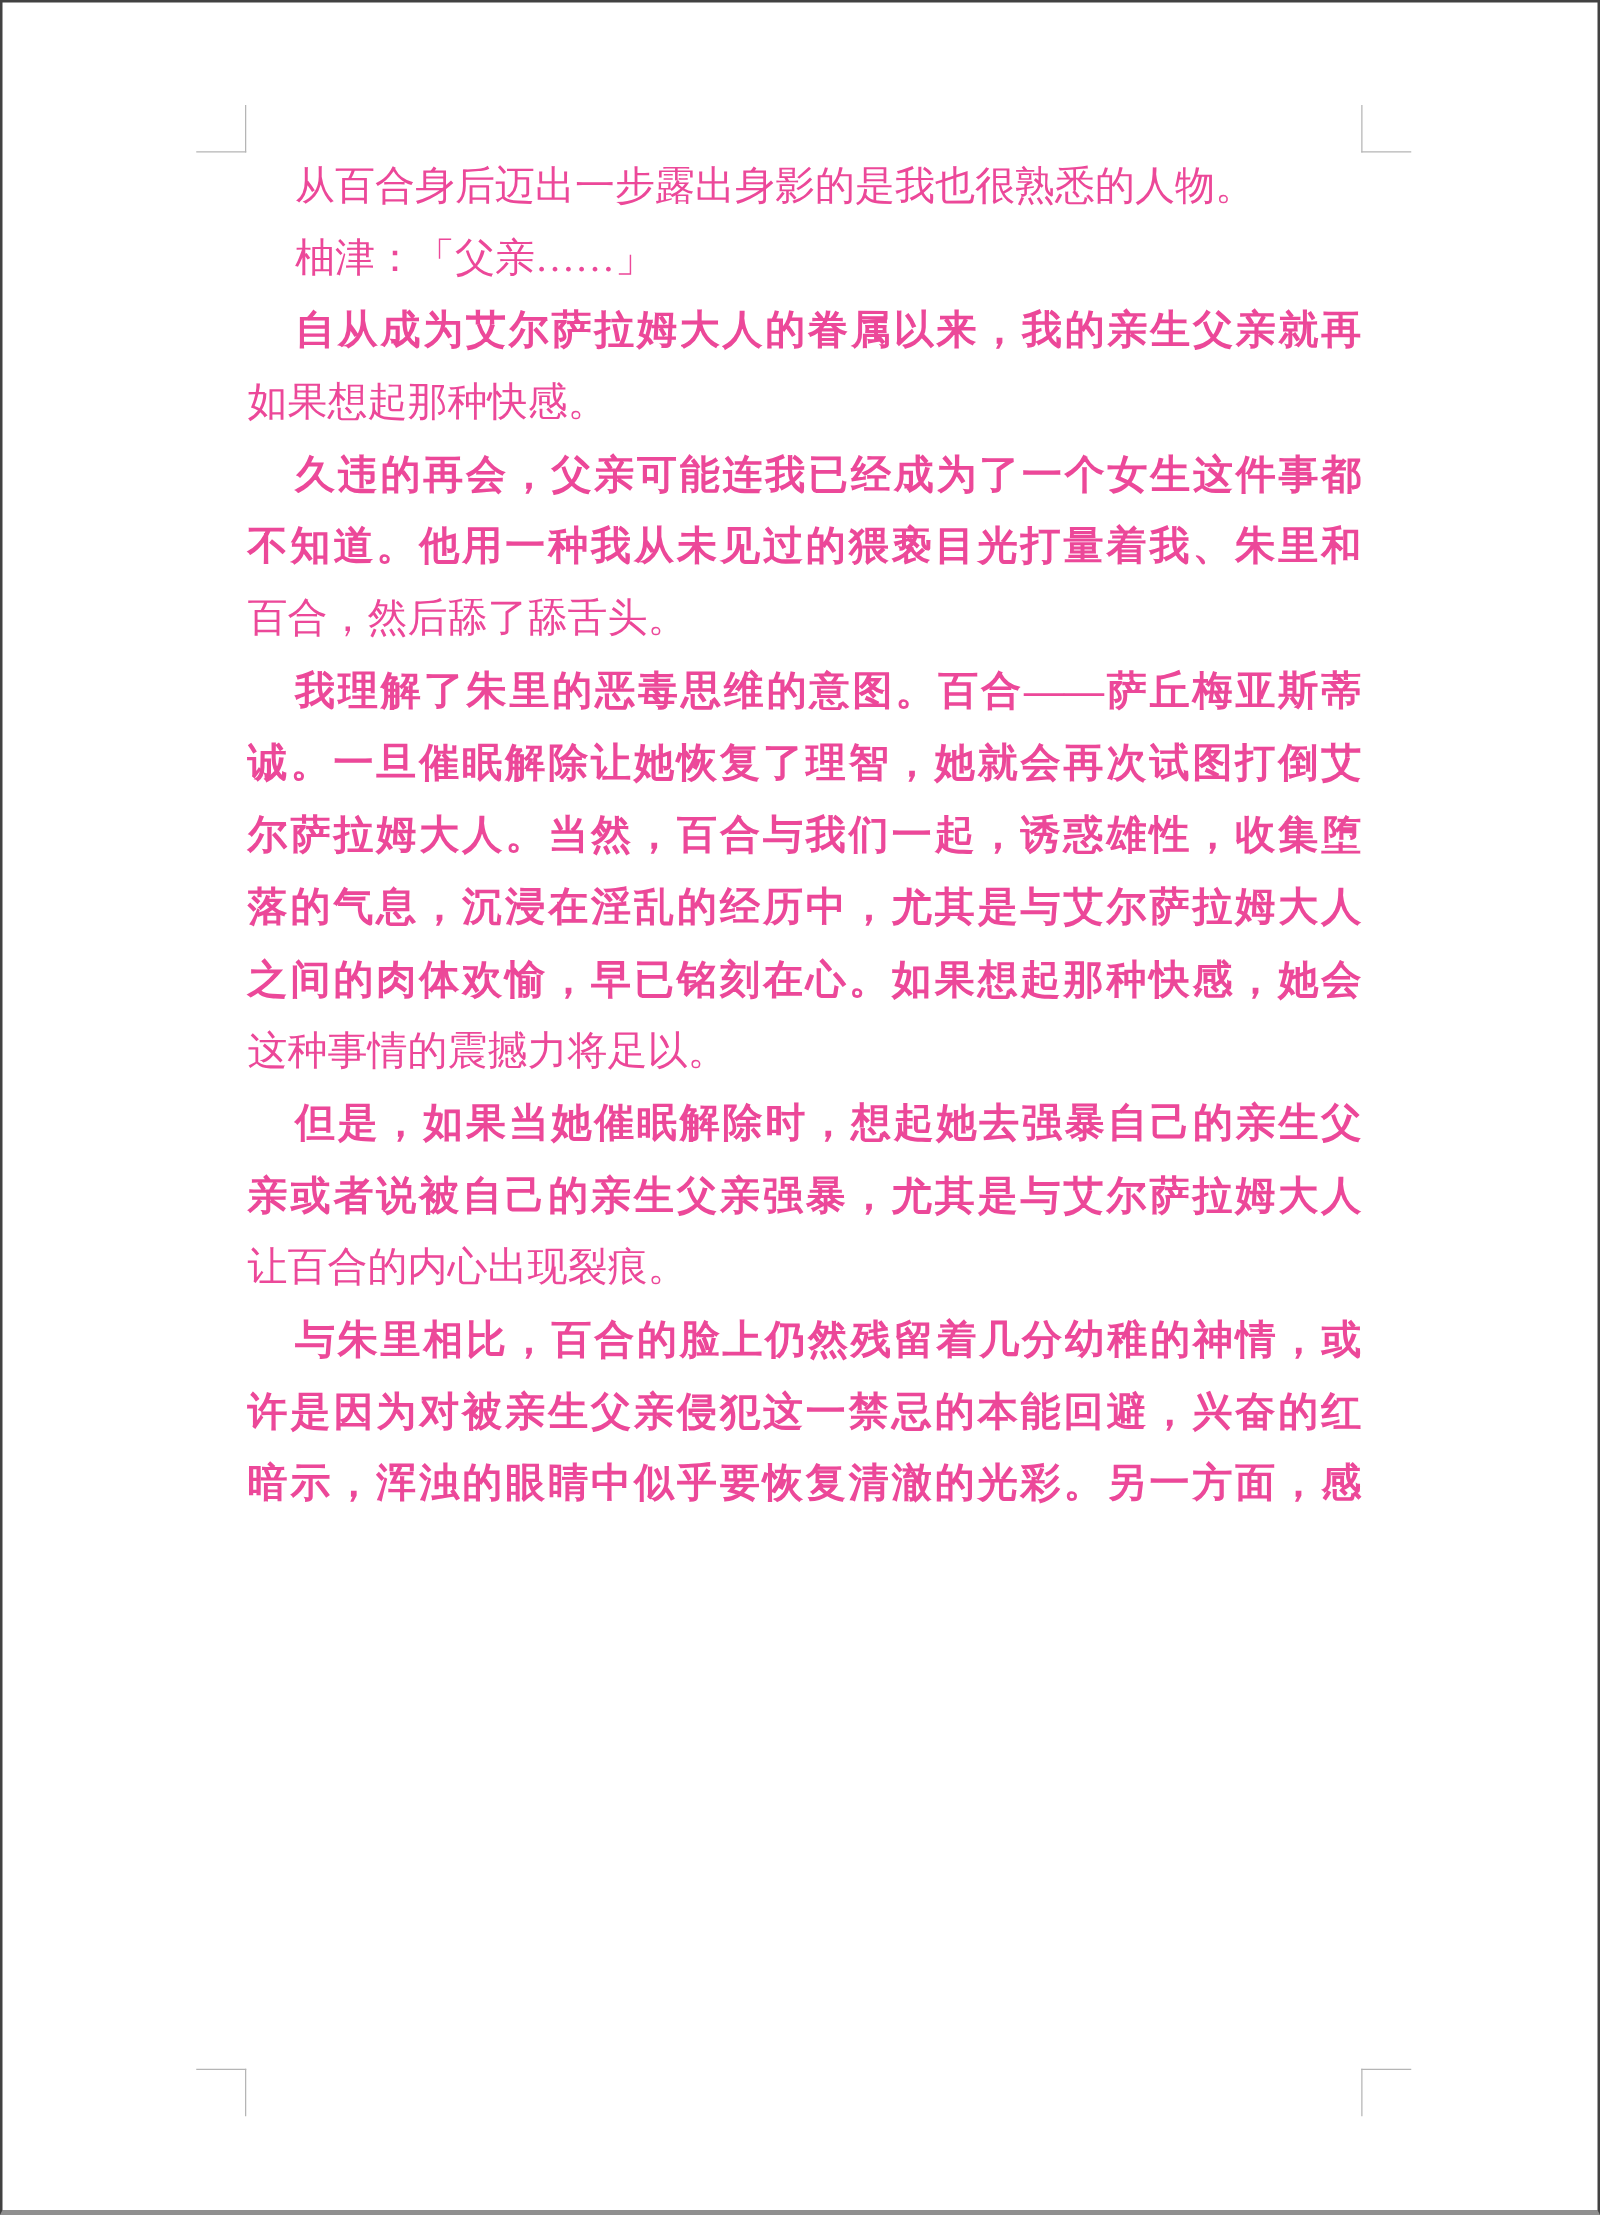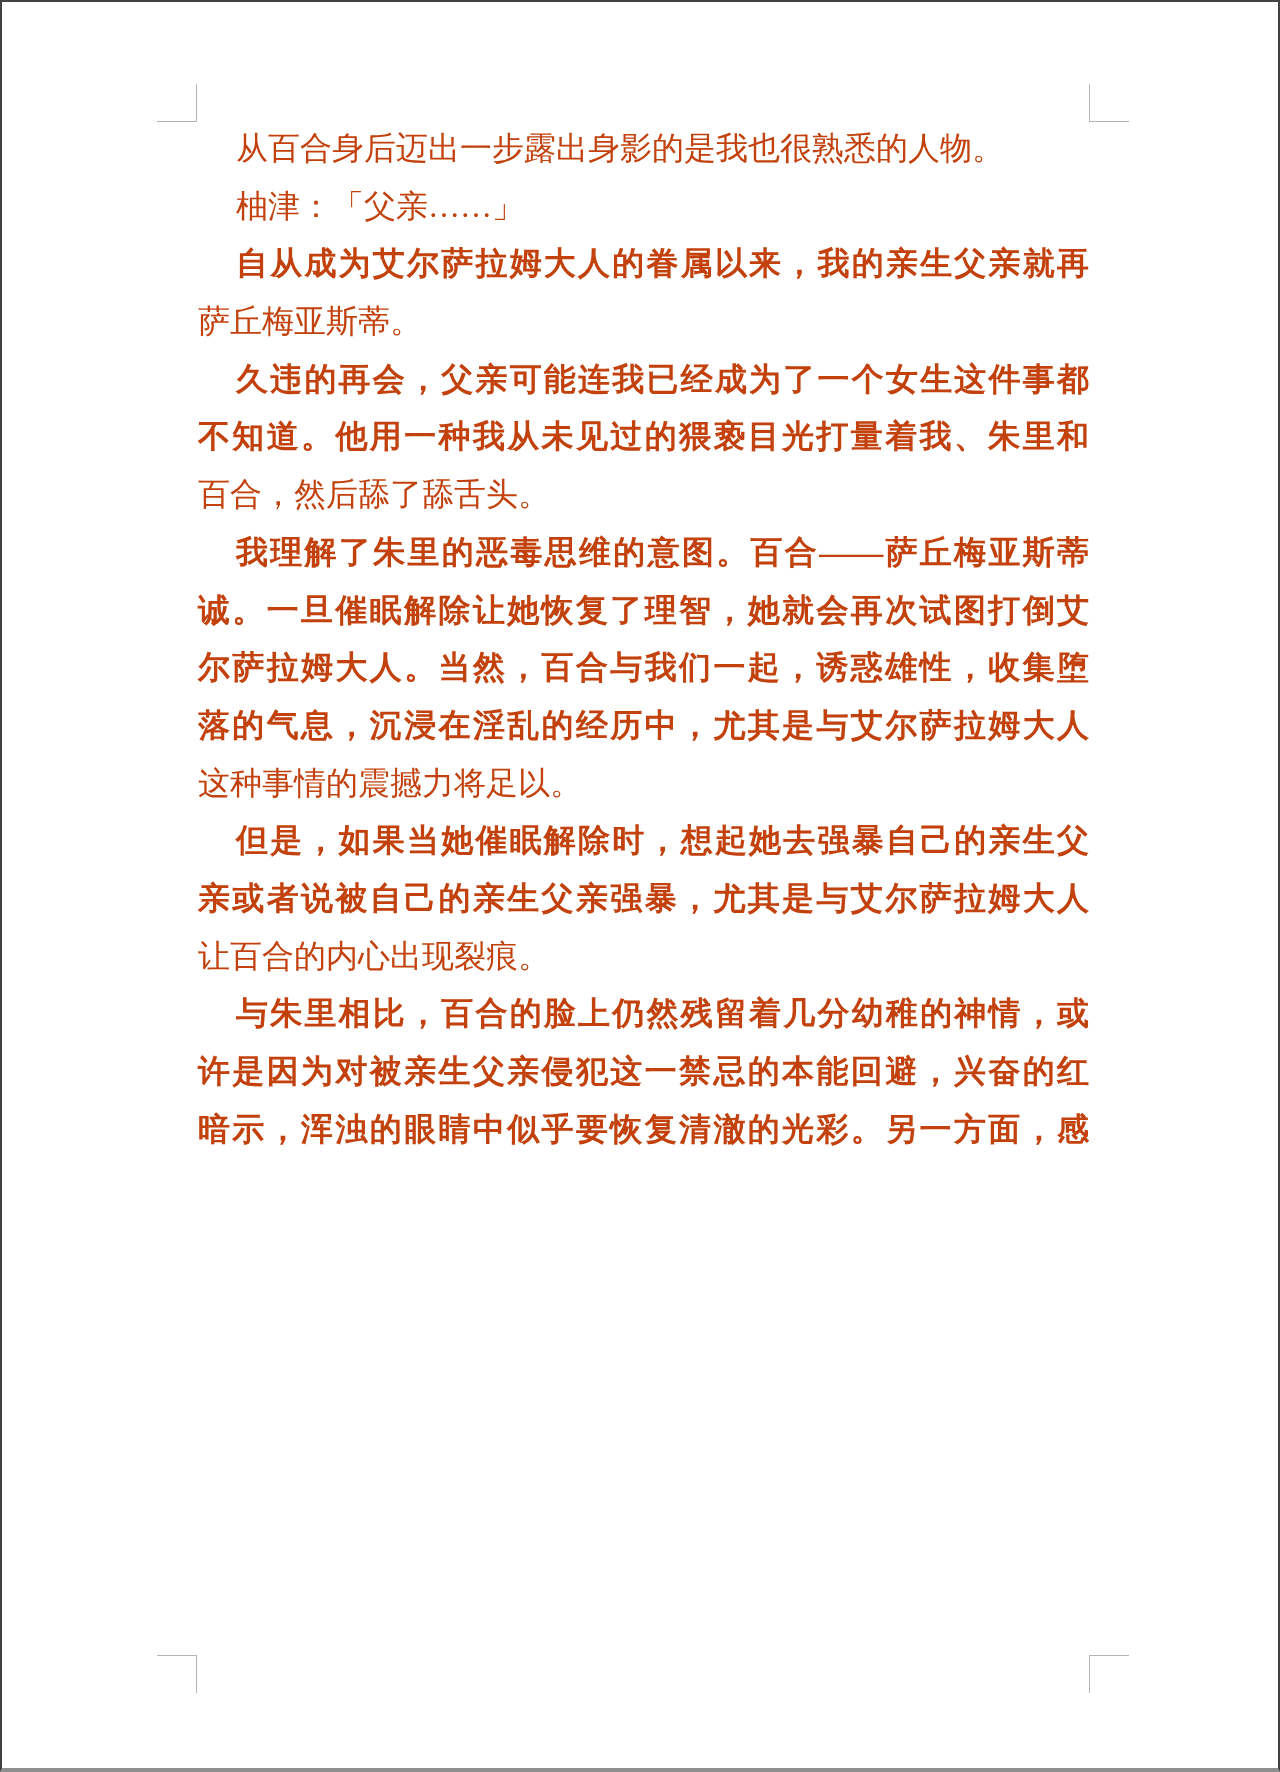--- a/index.html
+++ b/index.html
@@ -55,21 +55,21 @@
   .text-area {
     position: absolute;
     left: 196px;
     top: 118px;
     width: 891px;
   }
   .line {
     height: 57.7px;
     line-height: 57.7px;
     font-size: 32px;
-    color: #c2410c;
+    color: #ec4899;
     text-align: left;
     letter-spacing: 0;
   }
   .line.indent {
     padding-left: 38px;
   }
   .line.justify {
     text-align: justify;
     text-align-last: justify;
     font-weight: bold;
@@ -83,28 +83,29 @@
 
   <div class="crop-mark tl"></div>
   <div class="crop-mark tr"></div>
   <div class="crop-mark bl"></div>
   <div class="crop-mark br"></div>
 
   <div class="text-area">
     <div class="line indent">从百合身后迈出一步露出身影的是我也很熟悉的人物。</div>
     <div class="line indent">柚津：「父亲……」</div>
     <div class="line indent justify">自从成为艾尔萨拉姆大人的眷属以来，我的亲生父亲就再</div>
-    <div class="line">萨丘梅亚斯蒂。</div>
+    <div class="line">如果想起那种快感。</div>
     <div class="line indent justify">久违的再会，父亲可能连我已经成为了一个女生这件事都</div>
     <div class="line justify">不知道。他用一种我从未见过的猥亵目光打量着我、朱里和</div>
     <div class="line">百合，然后舔了舔舌头。</div>
     <div class="line indent justify">我理解了朱里的恶毒思维的意图。百合——萨丘梅亚斯蒂</div>
     <div class="line justify">诚。一旦催眠解除让她恢复了理智，她就会再次试图打倒艾</div>
     <div class="line justify">尔萨拉姆大人。当然，百合与我们一起，诱惑雄性，收集堕</div>
     <div class="line justify">落的气息，沉浸在淫乱的经历中，尤其是与艾尔萨拉姆大人</div>
+    <div class="line justify">之间的肉体欢愉，早已铭刻在心。如果想起那种快感，她会</div>
     <div class="line">这种事情的震撼力将足以。</div>
     <div class="line indent justify">但是，如果当她催眠解除时，想起她去强暴自己的亲生父</div>
     <div class="line justify">亲或者说被自己的亲生父亲强暴，尤其是与艾尔萨拉姆大人</div>
     <div class="line">让百合的内心出现裂痕。</div>
     <div class="line indent justify">与朱里相比，百合的脸上仍然残留着几分幼稚的神情，或</div>
     <div class="line justify">许是因为对被亲生父亲侵犯这一禁忌的本能回避，兴奋的红</div>
     <div class="line justify">暗示，浑浊的眼睛中似乎要恢复清澈的光彩。另一方面，感</div>
   </div>
 
 </div>

